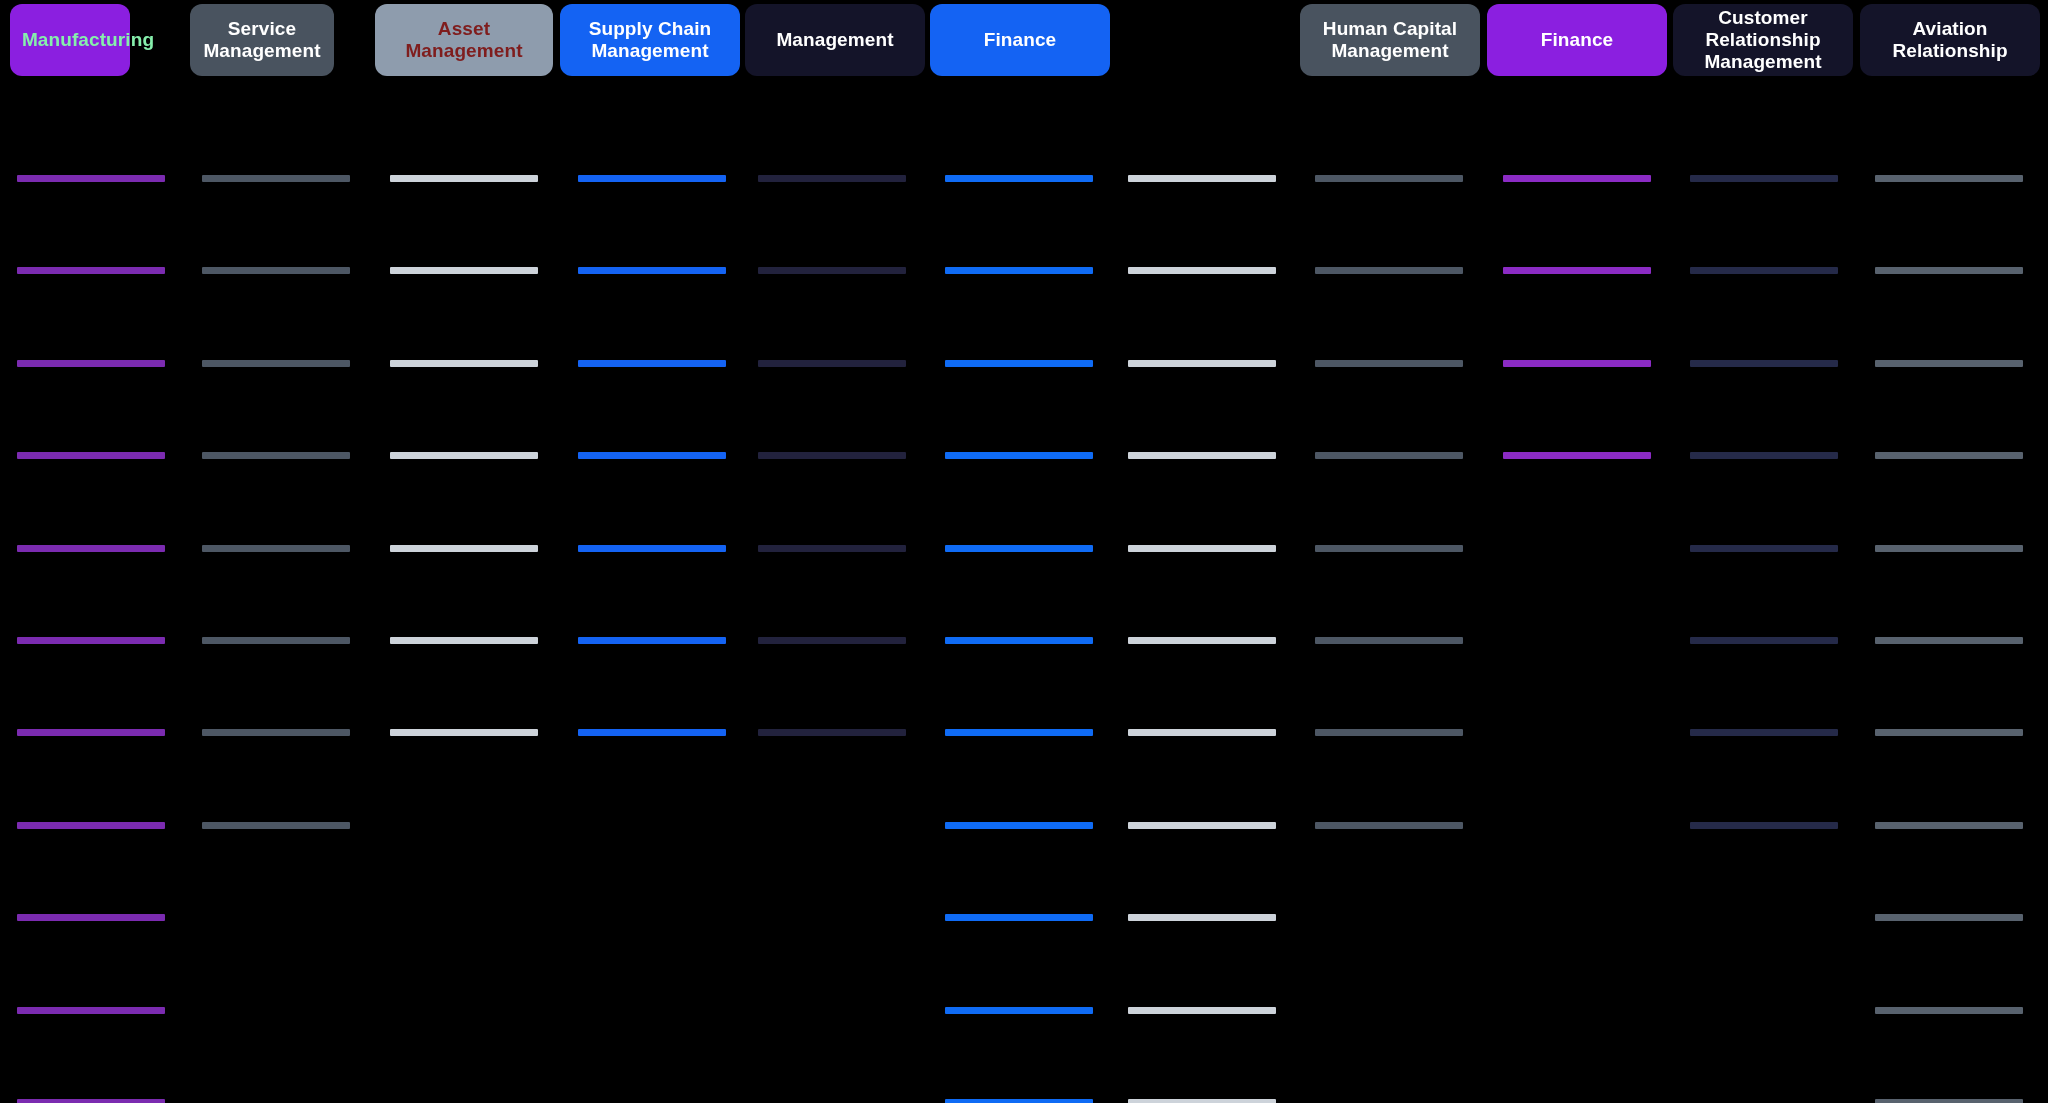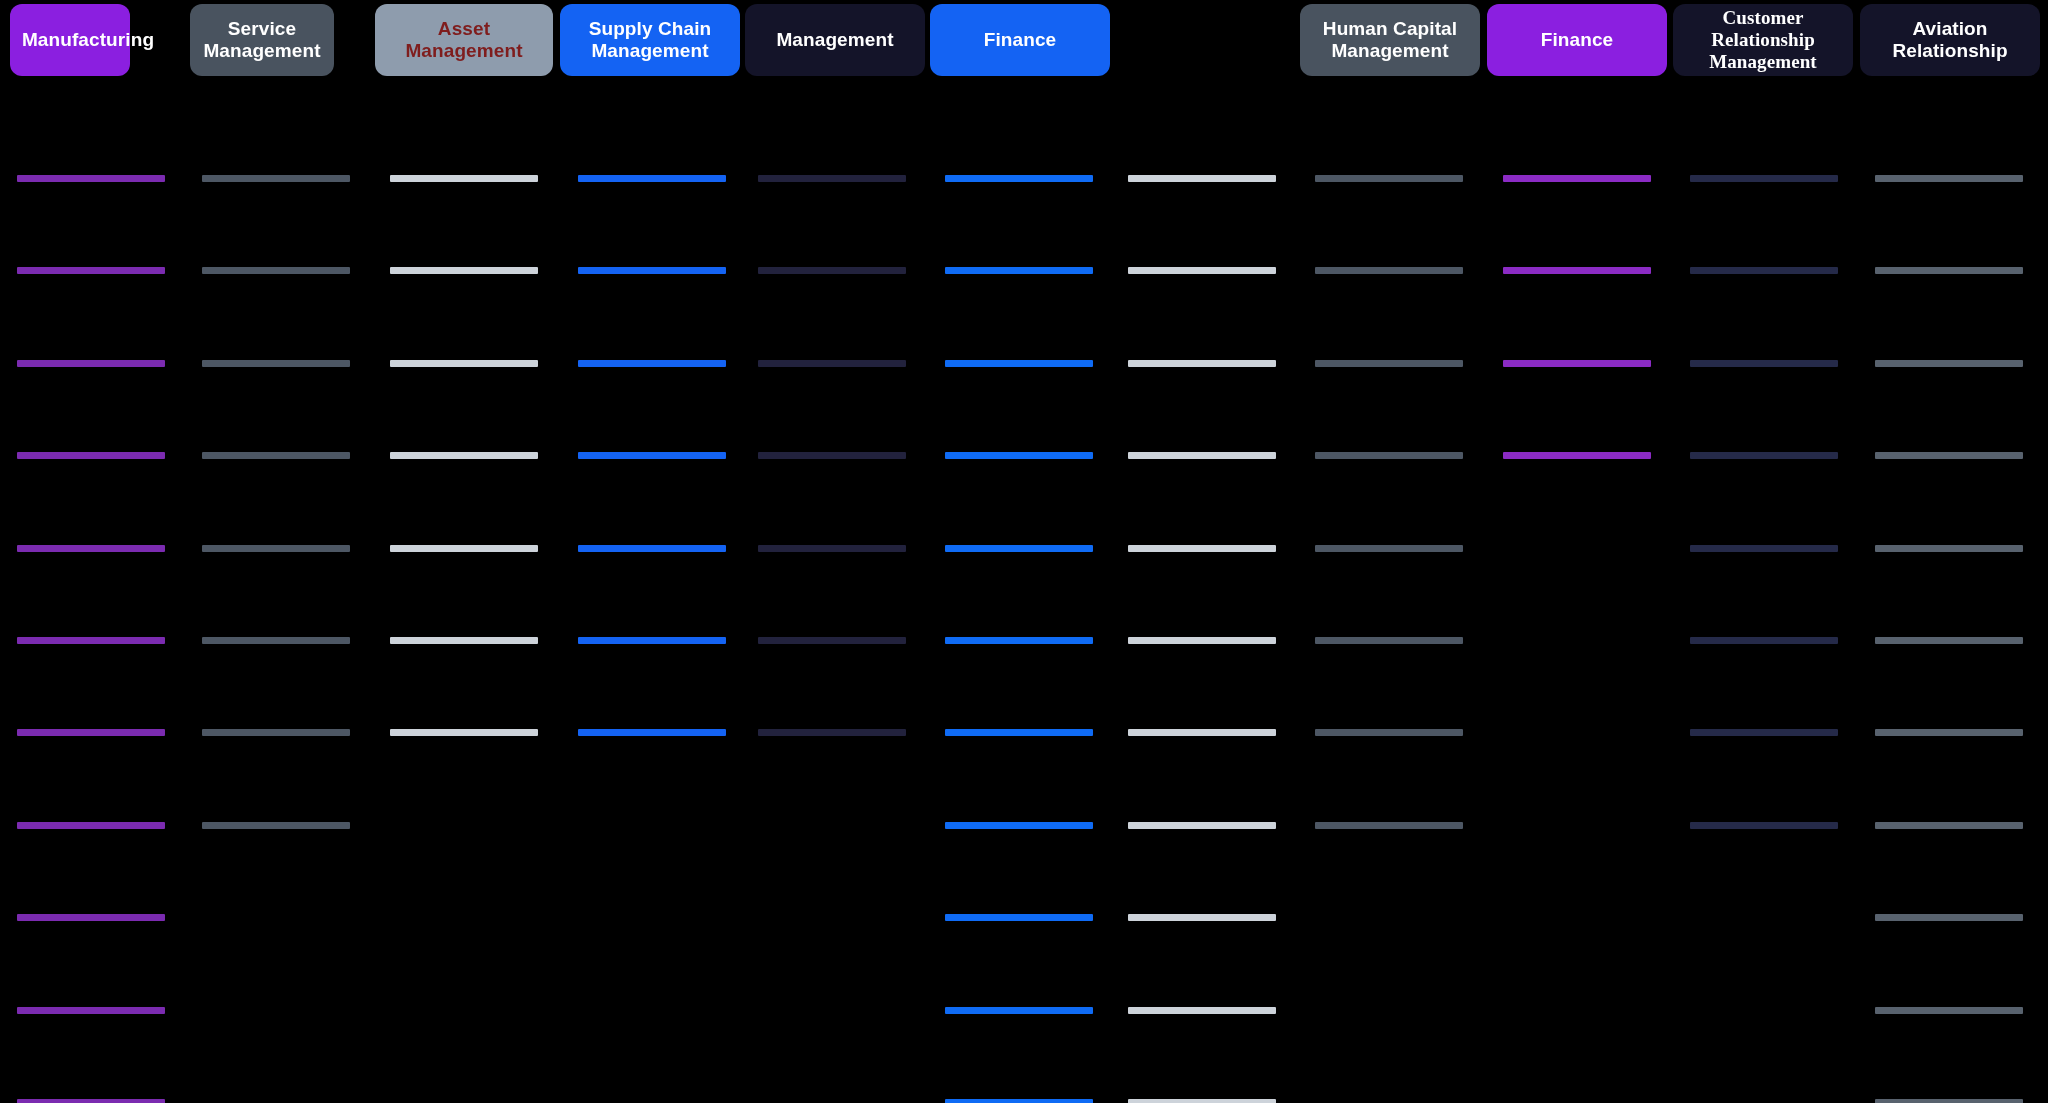--- a/index.html
+++ b/index.html
@@ -93,21 +93,21 @@
     border-radius: 1px;
   }
 </style>
 </head>
 <body>
 
 <div id="app">
 
   <div id="tab-strip">
       <div class="tab" style="position: absolute; left: 10px; top: 4px; width: 120px; margin: 0px; background: rgb(139, 31, 224);">
-        <span class="tab-label" style="color: #ffffff; margin-left: 36px;">Manufacturing</span>
+        <span class="tab-label" style="color: #86efac; margin-left: 36px;">Manufacturing</span>
       </div>
       <div class="tab" style="position: absolute; left: 190px; top: 4px; width: 144px; margin: 0px; background: rgb(73, 83, 95);">
         <span class="tab-label" style="color: rgb(255, 255, 255);">Service
 Management</span>
       </div>
       <div class="tab" style="position: absolute; left: 375px; top: 4px; width: 178px; margin: 0px; background: rgb(142, 156, 173);">
         <span class="tab-label" style="color: #7f1d1d;">Asset
 Management</span>
       </div>
       <div class="tab" style="position: absolute; left: 560px; top: 4px; width: 180px; margin: 0px; background: rgb(20, 99, 243);">
@@ -121,21 +121,21 @@
         <span class="tab-label" style="color: rgb(255, 255, 255);">Finance</span>
       </div>
       <div class="tab" style="position: absolute; left: 1300px; top: 4px; width: 180px; margin: 0px; background: rgb(73, 83, 95);">
         <span class="tab-label" style="color: rgb(255, 255, 255);">Human Capital
 Management</span>
       </div>
       <div class="tab" style="position: absolute; left: 1487px; top: 4px; width: 180px; margin: 0px; background: rgb(139, 31, 224);">
         <span class="tab-label" style="color: rgb(255, 255, 255);">Finance</span>
       </div>
       <div class="tab" style="position: absolute; left: 1673px; top: 4px; width: 180px; margin: 0px; background: rgb(20, 20, 41);">
-        <span class="tab-label" style="color: rgb(255, 255, 255); font-family: Liberation Serif, serif;">Customer
+        <span class="tab-label" style="color: rgb(255, 255, 255);">Customer
 Relationship
 Management</span>
       </div>
       <div class="tab" style="position: absolute; left: 1860px; top: 4px; width: 180px; margin: 0px; background: rgb(20, 20, 41);">
         <span class="tab-label" style="color: rgb(255, 255, 255);">Aviation
 Relationship</span>
       </div>
     </div>
 
   <div id="bar-grid">

